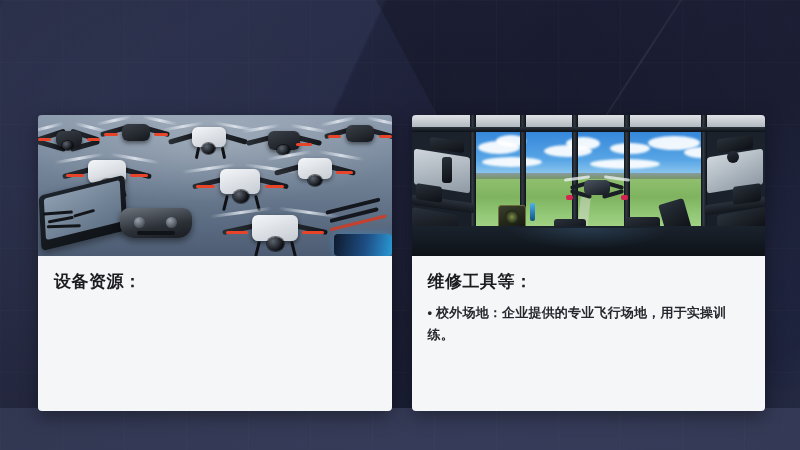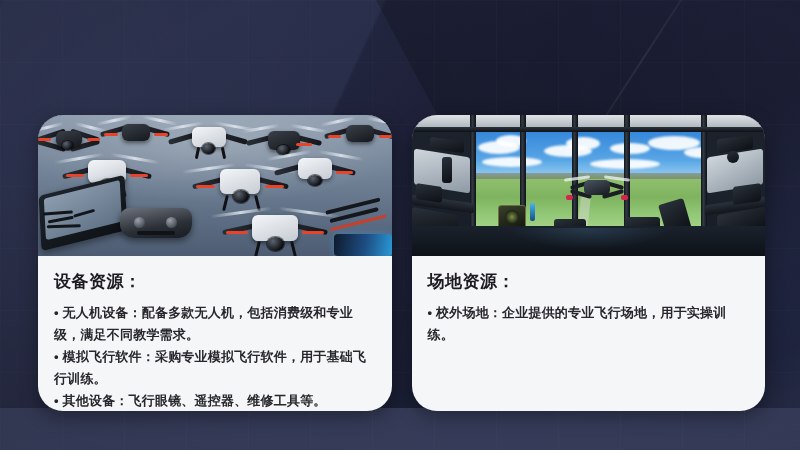--- a/index.html
+++ b/index.html
@@ -111,21 +111,21 @@
     top: 115px;
     width: 727px;
     height: 296px;
     display: flex;
     gap: 20px;
   }
   .card {
     position: relative;
     flex: 1 1 0;
     background: #f5f6f8;
-    border-radius: 25px;
+    border-radius: 4px;
     overflow: hidden;
     box-shadow: 0 6px 18px rgba(0,0,0,0.34);
     display: flex;
     flex-direction: column;
   }
   .card-photo {
     position: relative;
     height: 141px;
     flex: 0 0 141px;
     overflow: hidden;
@@ -547,25 +547,20 @@
         <div class="tool-r">
           <i style="left:0; top:2px; width:56px;"></i>
           <i style="left:2px; top:11px; width:50px;"></i>
           <i class="red" style="left:0; top:20px; width:58px;"></i>
         </div>
         <div class="glow-dev"></div>
       </div>
 
       <div class="card-body">
         <div class="card-heading">设备资源：</div>
-        <div class="bullets">
-          <div class="bullet">• 无人机设备：配备多款无人机，包括消费级和专业级，满足不同教学需求。</div>
-          <div class="bullet">• 模拟飞行软件：采购专业模拟飞行软件，用于基础飞行训练。</div>
-          <div class="bullet">• 其他设备：飞行眼镜、遥控器、维修工具等。</div>
-        </div>
       </div>
     </div>
 
     <div class="card">
 
       <div class="card-photo">
         <div class="p2-room"></div>
         <div class="p2-ceiling"></div>
 
         <div class="p2-window">
@@ -628,21 +623,21 @@
         <div class="blk" style="left:142px; top:104px; width:32px; height:14px;"></div>
         <div class="blk" style="left:214px; top:102px; width:34px; height:16px;"></div>
         <div class="desk" style="left:206px; top:116px; width:64px; height:5px;"></div>
         <div class="blk" style="left:250px; top:86px; width:26px; height:32px; transform:rotate(-16deg);"></div>
 
         <div class="p2-floor"></div>
         <div class="p2-floor-glow"></div>
       </div>
 
       <div class="card-body">
-        <div class="card-heading">场地资源：</div>
+        <div class="card-heading">维修工具等：</div>
         <div class="bullets">
           <div class="bullet">• 校外场地：企业提供的专业飞行场地，用于实操训练。</div>
         </div>
       </div>
     </div>
 
   </div>
 </div>
 
 </body></html>

